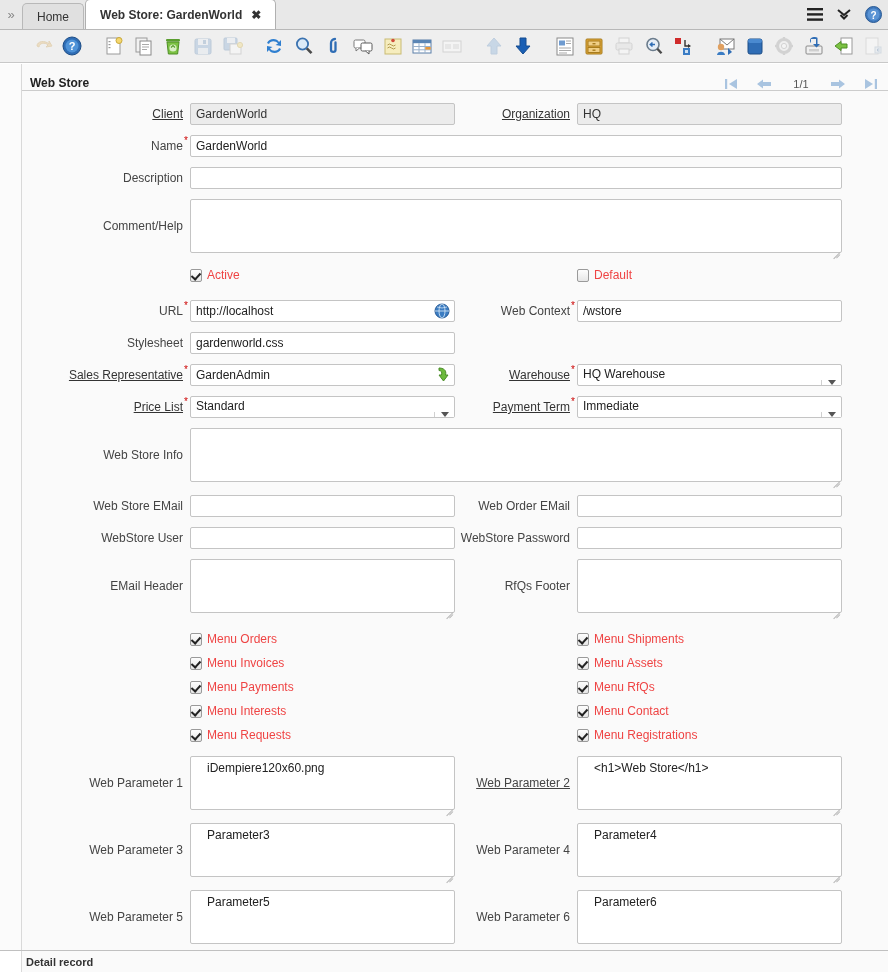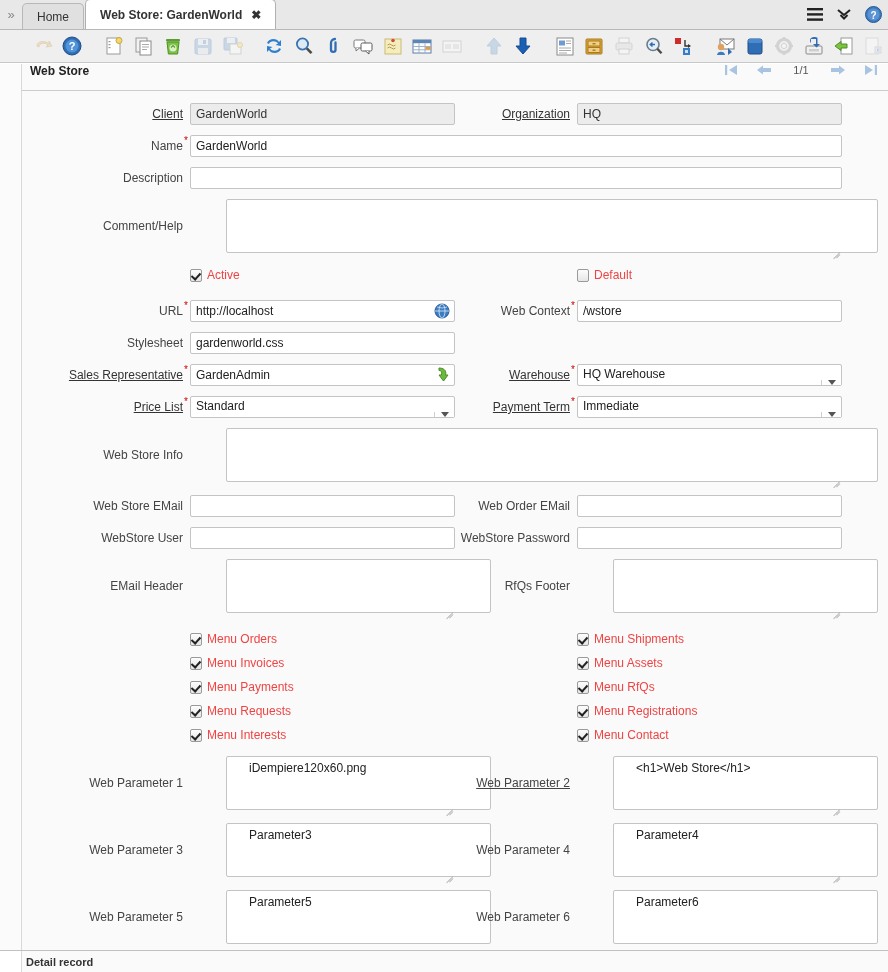--- a/index.html
+++ b/index.html
@@ -103,21 +103,21 @@
     display: flex;
     flex-direction: column;
     overflow: hidden;
     background: #fafafa;
   }
   .panel-header {
     height: 27px;
     background: #fafafa;
     border-bottom: 1px solid #ccc;
     display: flex;
-    align-items: flex-start;
+    align-items: flex-end;
     padding: 0 6px 0 8px;
     flex: 0 0 27px;
   }
   .panel-title {
     font-weight: bold;
     font-size: 12px;
     color: #222;
   }
   .pager {
     margin-left: auto;
@@ -188,24 +188,23 @@
     height: 22px;
     outline: none;
   }
   input.fld.readonly, .fakefld.readonly {
     background: #ececec;
     color: #333;
   }
   textarea.fld {
     height: 54px;
     resize: none;
-    padding: 4px 22px;
+    padding: 4px 16px;
     line-height: 15px;
     overflow: hidden;
-    margin-left: 36px;
   }
   textarea.fld.tall { height: 54px; }
   .with-icon input.fld { padding-right: 24px; }
 
   .fld-icon {
     position: absolute;
     right: 4px;
     top: 2px;
     width: 18px; height: 18px;
     cursor: pointer;
@@ -855,47 +854,47 @@
                   <span class="cbox on"></span>
                   <span class="chk-lbl">Menu RfQs</span>
                 </div>
               </div>
             </div>
             <div class="row">
               <div class="chkcell">
                 <div class="spacer"></div>
                 <div class="chk-wrap">
                   <span class="cbox on"></span>
+                  <span class="chk-lbl">Menu Interests</span>
+                </div>
+              </div>
+              <div class="chkcell">
+                <div class="spacer"></div>
+                <div class="chk-wrap">
+                  <span class="cbox on"></span>
+                  <span class="chk-lbl">Menu Contact</span>
+                </div>
+              </div>
+            </div>
+            <div class="row">
+              <div class="chkcell">
+                <div class="spacer"></div>
+                <div class="chk-wrap">
+                  <span class="cbox on"></span>
                   <span class="chk-lbl">Menu Requests</span>
                 </div>
               </div>
               <div class="chkcell">
                 <div class="spacer"></div>
                 <div class="chk-wrap">
                   <span class="cbox on"></span>
                   <span class="chk-lbl">Menu Registrations</span>
                 </div>
               </div>
             </div>
-            <div class="row">
-              <div class="chkcell">
-                <div class="spacer"></div>
-                <div class="chk-wrap">
-                  <span class="cbox on"></span>
-                  <span class="chk-lbl">Menu Interests</span>
-                </div>
-              </div>
-              <div class="chkcell">
-                <div class="spacer"></div>
-                <div class="chk-wrap">
-                  <span class="cbox on"></span>
-                  <span class="chk-lbl">Menu Contact</span>
-                </div>
-              </div>
-            </div>
           </div>
 
         <div class="row" style="padding-top:4px;">
           <div class="cell">
             <div class="lbl" style="line-height:54px;">Web Parameter 1</div>
             <div class="ctl">
               <textarea class="fld tall" style="">iDempiere120x60.png</textarea>
               <span class="grip">
                   <i style="width:9px;top:7px"></i>
                   <i style="width:5px;top:8.5px"></i>

